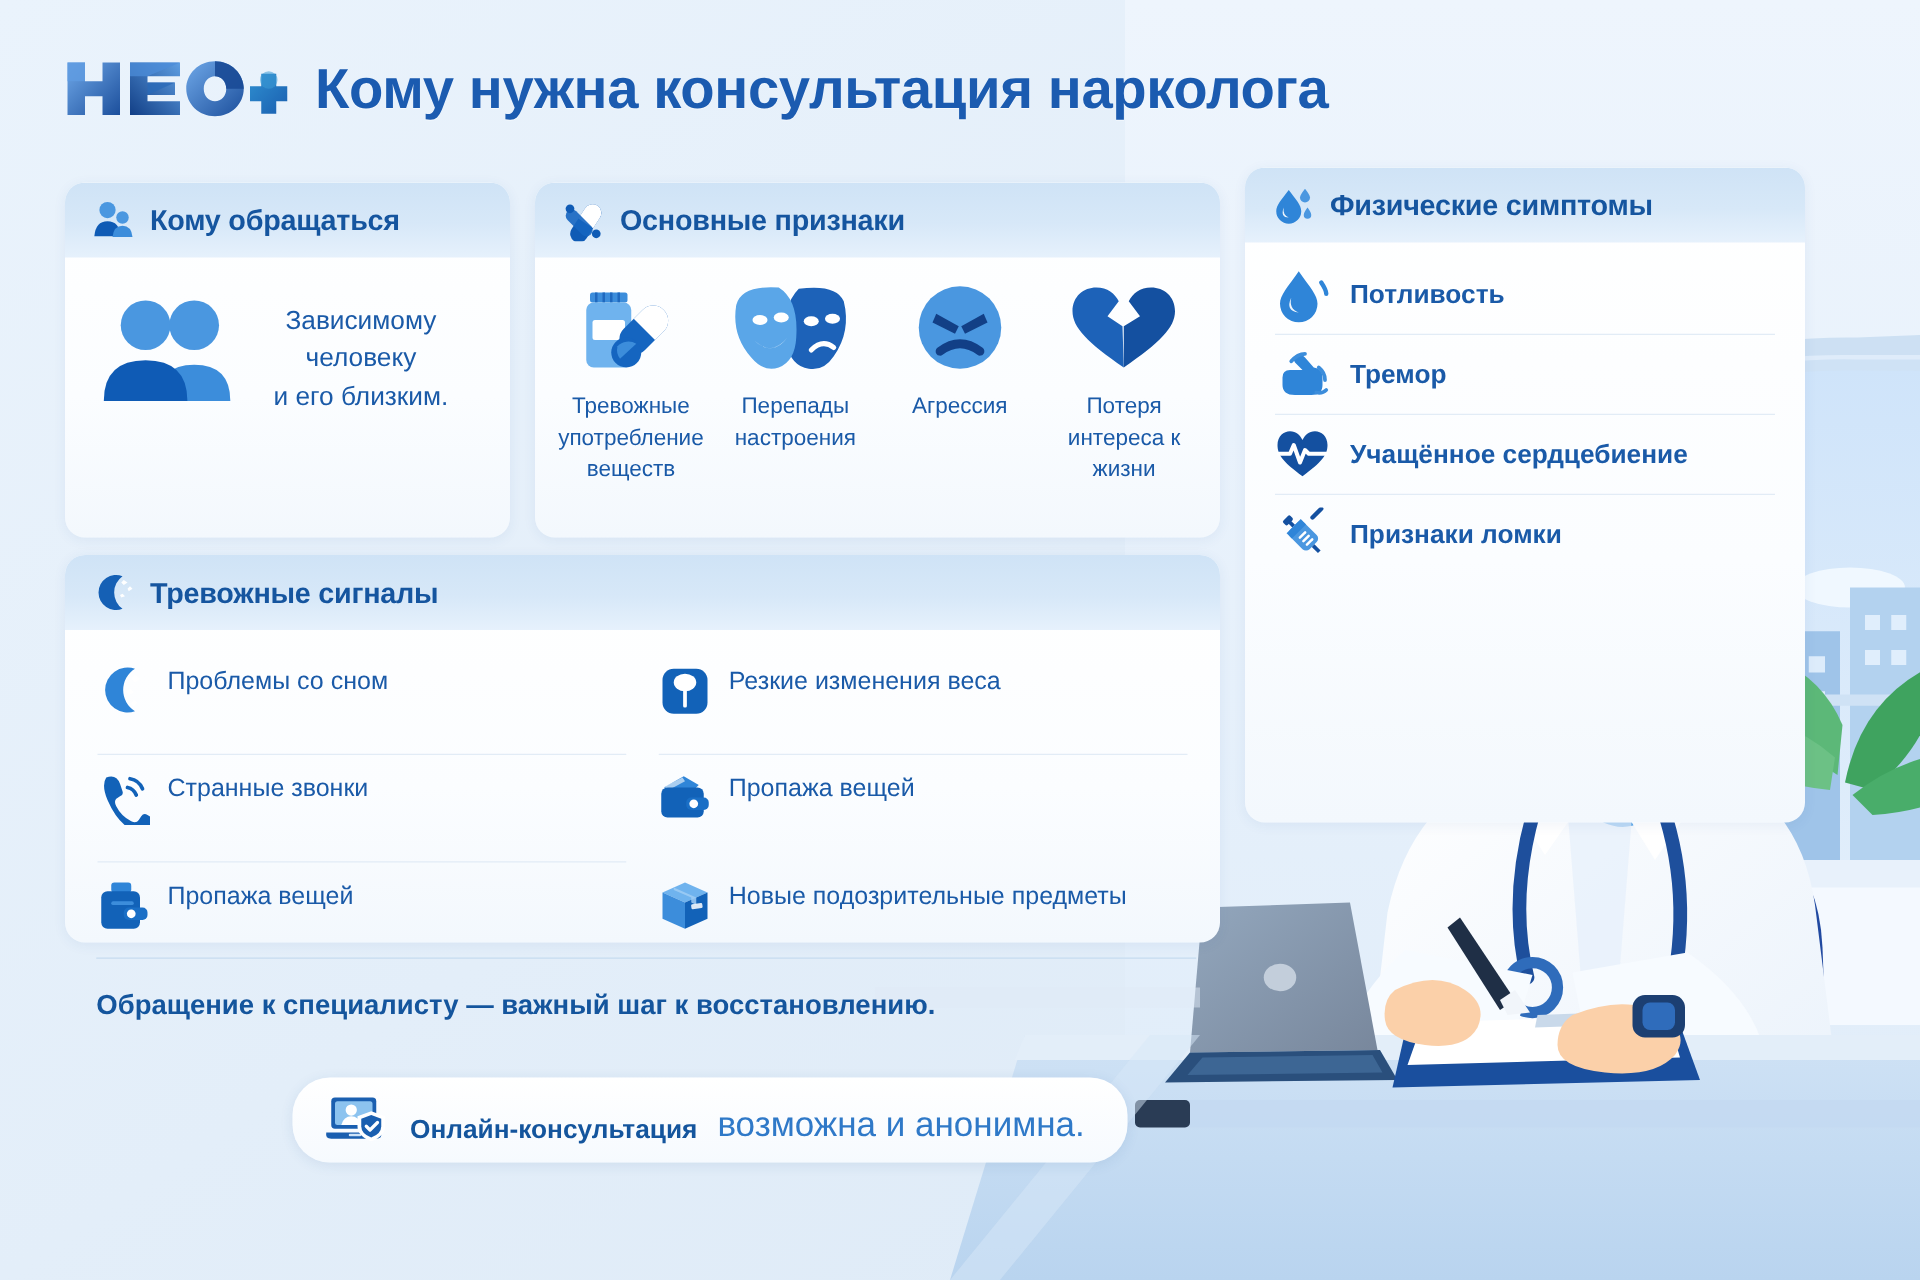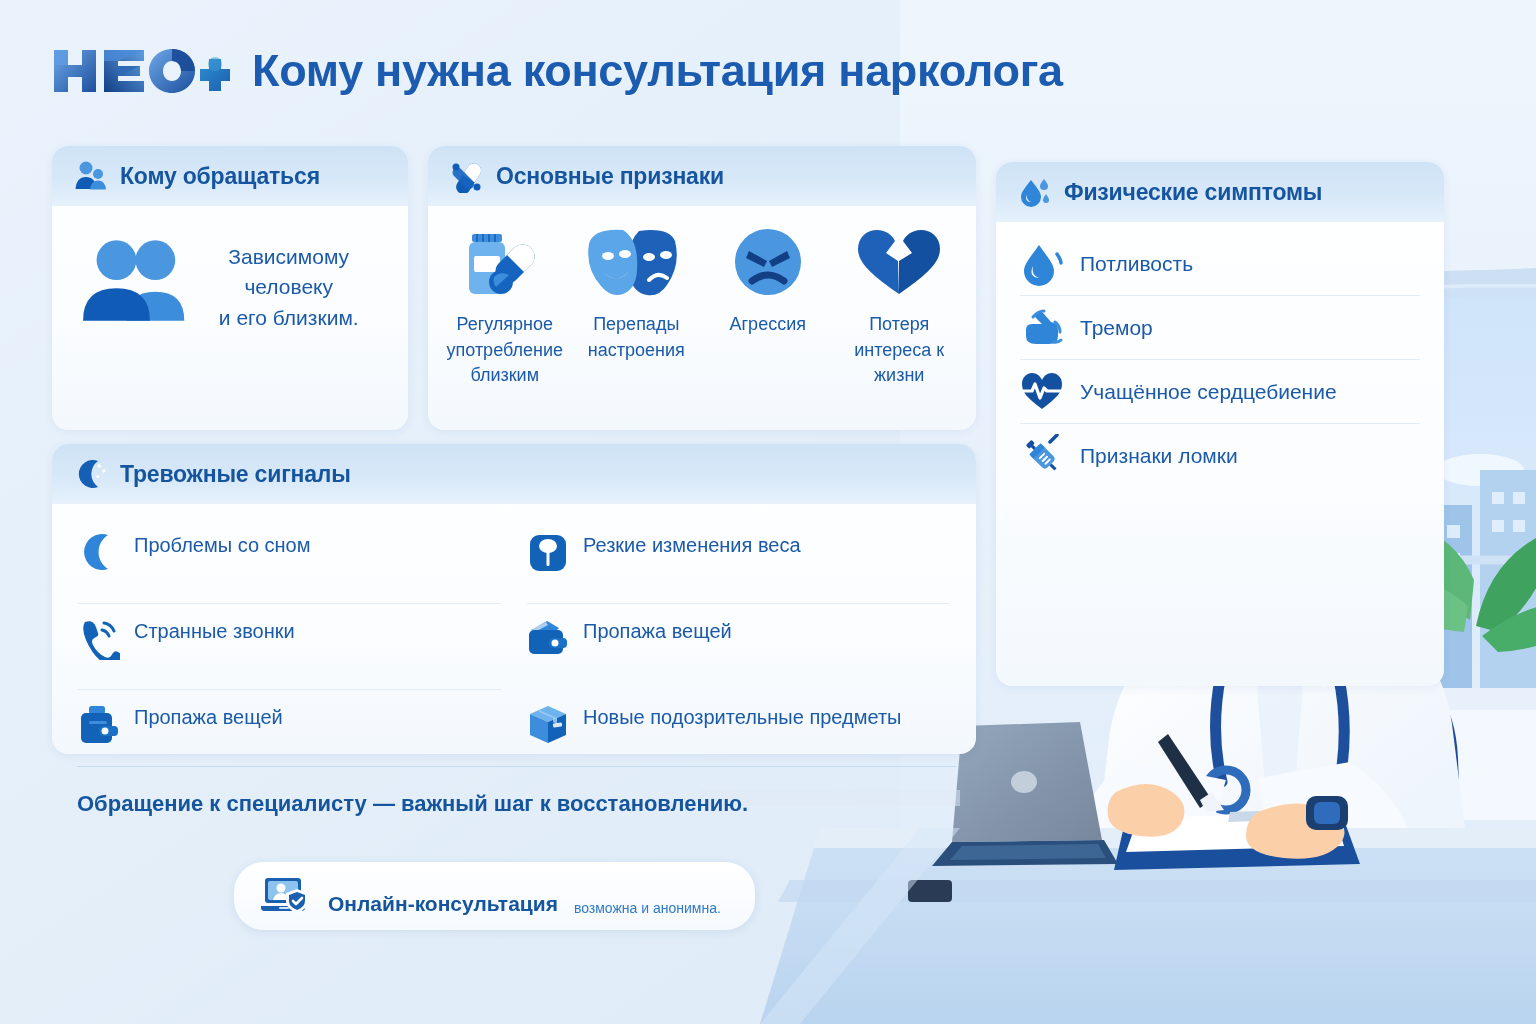--- a/index.html
+++ b/index.html
@@ -67,31 +67,31 @@
     flex:1 1 0; display:flex; flex-direction:column;
     align-items:center; min-width:0;
   }
   .sign .sign-icon { width:98px; height:80px; }
   .sign .sign-label {
     margin-top:10px; text-align:center;
     font-size:18px; line-height:1.42; color:#1a5aa8;
   }
 
   
-  #card-physical { left:996px; top:162px; width:448px; height:524px; }
+  #card-physical { left:996px; top:134px; width:448px; height:524px; }
   #card-physical .card-body { padding:10px 24px 16px; }
   .sym-row {
     display:flex; align-items:center; gap:16px;
     min-height:64px; padding:9px 0;
     border-bottom:1px solid #e2ecf6;
   }
   .sym-row:last-child { border-bottom:none; }
   .sym-row .sym-icon { width:44px; height:44px; flex:0 0 44px; }
   .sym-row .sym-label {
-    font-size:21px; line-height:1.3; color:#1a5aa8;
+    font-size:21px; line-height:1.3; color:#1a5aa8;font-weight:bold;
   }
 
   
   #card-alarm { left:52px; top:444px; width:924px; height:310px; }
   #card-alarm .card-body { padding:14px 26px 18px; }
   .alarm-grid {
     display:grid; grid-template-columns:1fr 1fr;
     column-gap:26px;
   }
   .alarm-cell {
@@ -120,21 +120,21 @@
     padding:14px 34px 14px 26px;
     background:linear-gradient(180deg,#ffffff 0%,#f6fafe 100%);
     border-radius:30px;
     box-shadow:0 2px 10px rgba(40,90,150,.10);
   }
   #online-pill .pill-icon { width:52px; height:40px; flex:0 0 52px; }
   #online-pill .pill-strong {
     font-size:21px; font-weight:bold; color:#14559d; white-space:nowrap;
   }
   #online-pill .pill-rest {
-    font-size:14px; color:#2f79c8; white-space:nowrap;
+    font-size:28px; color:#2f79c8; white-space:nowrap;
   }
 </style>
 </head>
 <body>
 
 <svg id="bg-illustration" viewBox="0 0 1536 1024" preserveAspectRatio="none" aria-hidden="true">
   <defs>
     <linearGradient id="gBg" x1="0" y1="0" x2="1" y2="1">
       <stop offset="0" stop-color="#eaf3fc"></stop>
         <stop offset="1" stop-color="#dce9f6"></stop>
@@ -369,21 +369,21 @@
             <path d="M33 12 v8"></path>
             <path d="M39 12 v8"></path>
         </g>
         <rect x="13" y="20" width="36" height="52" rx="6" fill="#6fb3ee"></rect>
         <rect x="18" y="34" width="26" height="16" rx="2" fill="#ffffff"></rect>
         <path d="M58 26 a12 12 0 0 1 17 17 L60 58 a12 12 0 0 1 -17 -17 Z" fill="#1565c0"></path>
         <path d="M51 33 L58 26 a12 12 0 0 1 17 17 l-7 7 Z" fill="#ffffff"></path>
         <circle cx="45" cy="60" r="12" fill="#1565c0"></circle>
         <path d="M38 55 a12 12 0 0 1 15 -2 l-13 12 a12 12 0 0 1 -2 -10 Z" fill="#3c8ddb"></path>
       </svg>
-      <span class="sign-label">Регулярное употребление близким</span>
+      <span class="sign-label">Тревожные употребление веществ</span>
     </div>
 
     <div class="sign">
       <svg class="sign-icon" viewBox="0 0 98 80" aria-hidden="true">
         <path d="M52 9 q30 -4 36 10 q6 24 -8 44 q-8 12 -20 10 q-14 -2 -18 -20 q-4 -30 10 -44 Z" fill="#1d62b8"></path>
         <ellipse cx="62" cy="35" rx="6" ry="4" fill="#ffffff"></ellipse>
         <ellipse cx="79" cy="33" rx="6" ry="4" fill="#ffffff"></ellipse>
         <path d="M62 58 q9 -9 18 -2" stroke="#ffffff" stroke-width="4" fill="none" stroke-linecap="round"></path>
         <path d="M36 8 q-30 -2 -34 14 q-4 24 12 42 q10 12 22 8 q13 -5 14 -24 q2 -30 -14 -40 Z" fill="#5aa6e8"></path>
         <ellipse cx="21" cy="34" rx="6" ry="4" fill="#ffffff"></ellipse>

